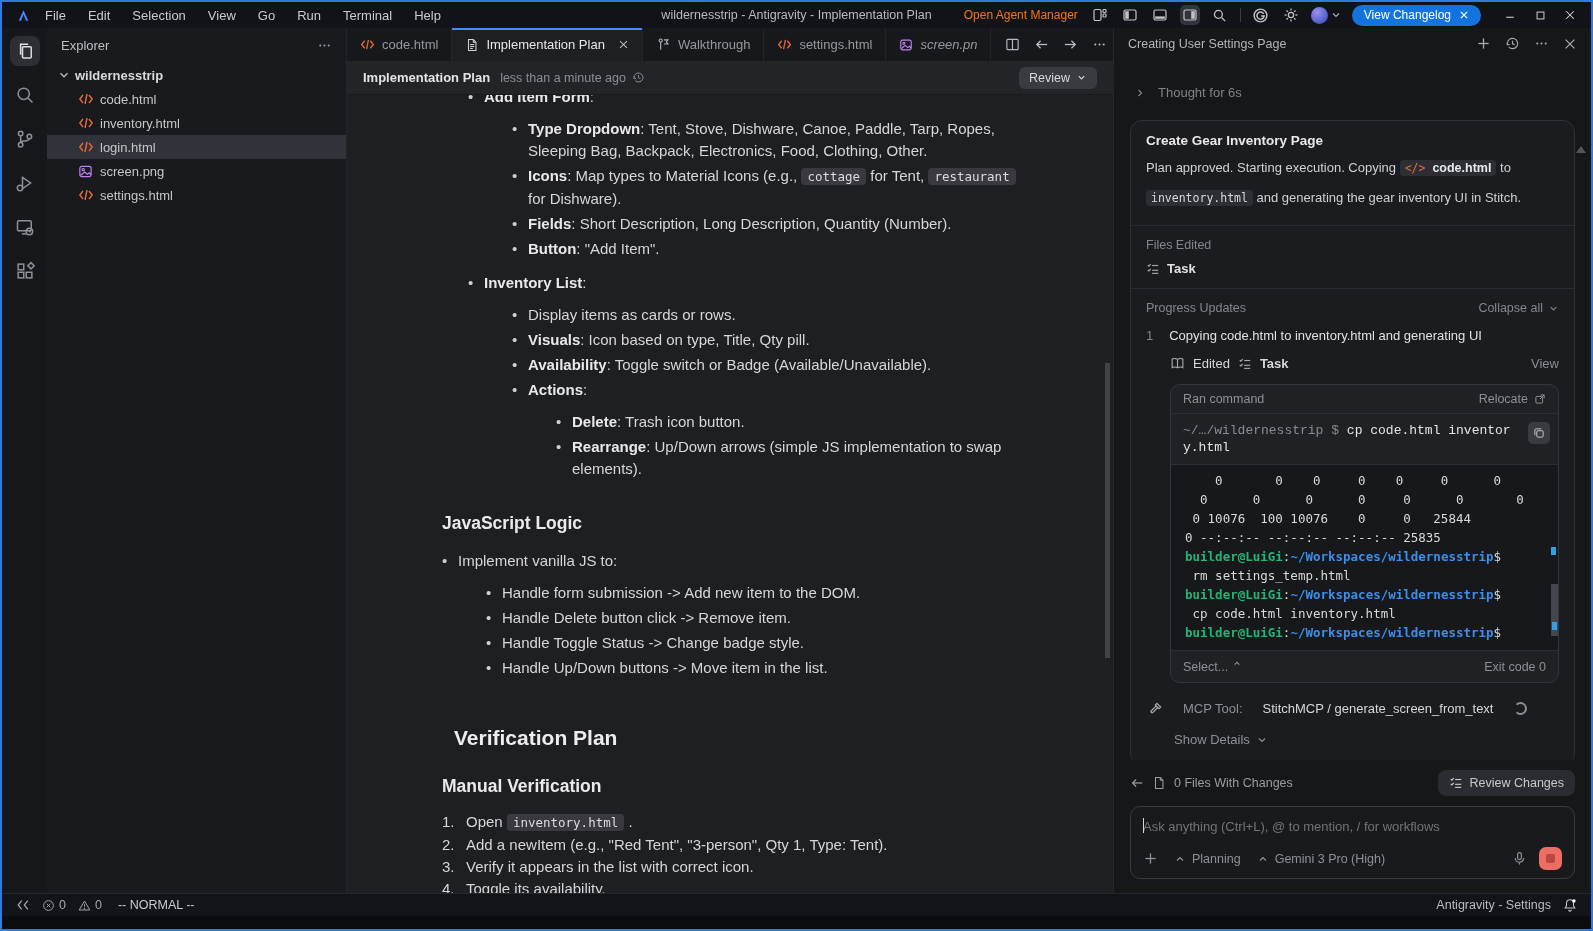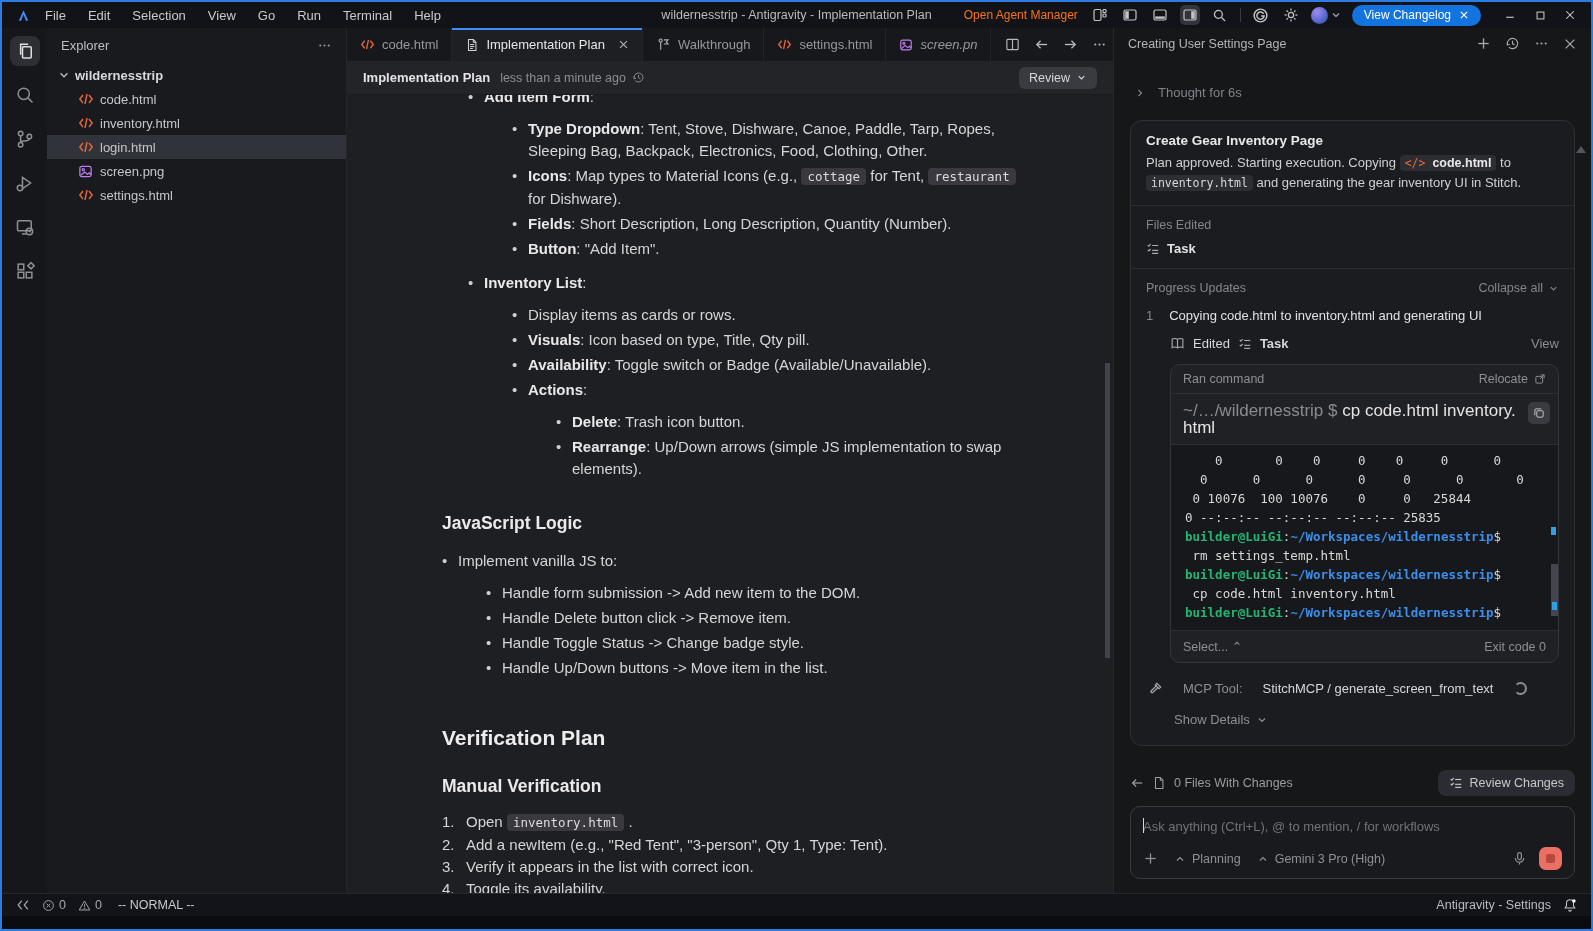--- a/index.html
+++ b/index.html
@@ -77,21 +77,21 @@
   .doc b { color:#e8e8ea; }
   .doc ul { list-style:none; }
   .doc li { position:relative; margin:3px 0; }
   .doc ul > li::before { content:"•"; position:absolute; left:-16px; color:#cfcfd2; }
   .doc ul.l1 { padding-left:42px; }
   .doc ul.nested { padding-left:44px; margin:10px 0 10px; }
   .doc .group-gap { margin-top:12px; }
   .code-chip { font-family:"DejaVu Sans Mono",monospace; font-size:12.5px; background:#39393f;
     color:#dcdcde; padding:1px 6px; border-radius:4px; }
   .doc h3 { font-size:17.5px; color:#eaeaec; margin:32px 0 16px; font-weight:bold; }
-  .doc h2 { font-size:21px; color:#ededef; margin:48px 0 0; font-weight:bold; }
+  .doc h2 { font-size:21px; color:#ededef; margin:48px 12px 0; font-weight:bold; }
   .doc h3.sub { margin:26px 0 14px; }
   .doc ol { list-style:none; counter-reset:step; padding-left:24px; }
   .doc ol li { counter-increment:step; margin:0; }
   .doc ol li::before { content:counter(step) "."; position:absolute; left:-24px; }
   .editor-vscroll { position:absolute; right:3px; top:268px; width:5px; height:295px; background:#43444a; }
 
   
   .agent-panel { width:478px; flex:0 0 478px; background:#161719; border-left:1px solid #26272b;
     display:flex; flex-direction:column; color:#c9cacd; position:relative; }
   .ap-header { height:31px; flex:0 0 31px; display:flex; align-items:center; padding:0 14px; gap:14px; }
@@ -100,40 +100,40 @@
   .ap-scroll { flex:1; overflow:hidden; padding:0 16px; }
   .panel-scroll-arrow { position:absolute; right:5px; top:118px; width:0; height:0;
     border-left:5px solid transparent; border-right:5px solid transparent; border-bottom:7px solid #55565c; }
 
   .thought-row { display:flex; align-items:center; gap:12px; color:#818288; font-size:13px; margin:26px 0 20px; padding-left:4px; }
 
   .agent-card { border:1px solid #303136; border-radius:12px; background:#1b1c1f; overflow:hidden; }
   .card-sec { padding:12px 15px; border-top:1px solid #2b2c31; }
   .card-sec:first-child { border-top:none; }
   .card-title { font-size:13.5px; font-weight:bold; color:#e8e8ea; margin-bottom:5px; }
-  .card-body { font-size:13px; line-height:20px; color:#cfd0d3; }
+  .card-body { font-size:13px; line-height:29px; color:#cfd0d3; }
   .inline-chip { font-family:"DejaVu Sans Mono",monospace; font-size:11.5px; background:#2d2e33;
     padding:1px 5px; border-radius:4px; color:#d8d8da; white-space:nowrap; }
   .inline-chip .bold { font-weight:bold; font-family:"Liberation Sans",sans-serif; font-size:12.5px; color:#e8e8ea; }
   .muted { color:#85868c; font-size:12.5px; }
   .task-row { display:flex; align-items:center; gap:7px; margin-top:9px; color:#e2e2e4; font-size:13px; font-weight:bold; }
   .sec-head { display:flex; align-items:center; }
   .sec-head .right { margin-left:auto; display:flex; align-items:center; gap:5px; color:#85868c; font-size:12.5px; }
   .step-row { display:flex; gap:16px; margin-top:13px; font-size:13px; }
   .step-num { color:#85868c; }
   .step-title { color:#e0e1e4; }
   .edited-row { display:flex; align-items:center; gap:8px; margin:13px 0 0 24px; font-size:13px; color:#d6d7da; }
   .edited-row .view { margin-left:auto; color:#8c8d92; }
 
   .terminal-card { margin:13px 0 0 24px; border:1px solid #34353b; border-radius:10px; overflow:hidden; background:#202125; }
   .term-header { display:flex; align-items:center; padding:7px 12px; font-size:12.5px; color:#8e8f94;
     border-bottom:1px solid #2d2e33; }
   .term-header .right { margin-left:auto; display:flex; align-items:center; gap:6px; }
-  .term-cmd { position:relative; padding:8px 34px 8px 12px; font-family:Liberation Sans, sans-serif;
-    font-size:17px; line-height:17px; white-space:pre-wrap; word-break:break-all; }
+  .term-cmd { position:relative; padding:8px 34px 8px 12px; font-family:Liberation Mono, monospace;
+    font-size:13px; line-height:17px; white-space:pre-wrap; word-break:break-all; }
   .term-cmd .pfx { color:#8a8b90; }
   .term-cmd .cmd { color:#e4e4e6; }
   .copy-btn { position:absolute; right:8px; top:8px; width:22px; height:22px; background:#3a3b41;
     border-radius:5px; display:flex; align-items:center; justify-content:center; color:#c3c4c8; }
   .term-out { background:#17181b; padding:6px 14px 8px; font-family:"DejaVu Sans Mono",monospace;
     font-size:12.5px; line-height:19px; position:relative; border-top:1px solid #2d2e33; }
   .term-out .ln { white-space:pre; color:#d9d9db; overflow:hidden; }
   .t-user { color:#23b575; font-weight:bold; }
   .t-path { color:#3b8eea; font-weight:bold; }
   .tmark { position:absolute; right:2px; width:5px; height:8px; background:#2f9fe8; }

